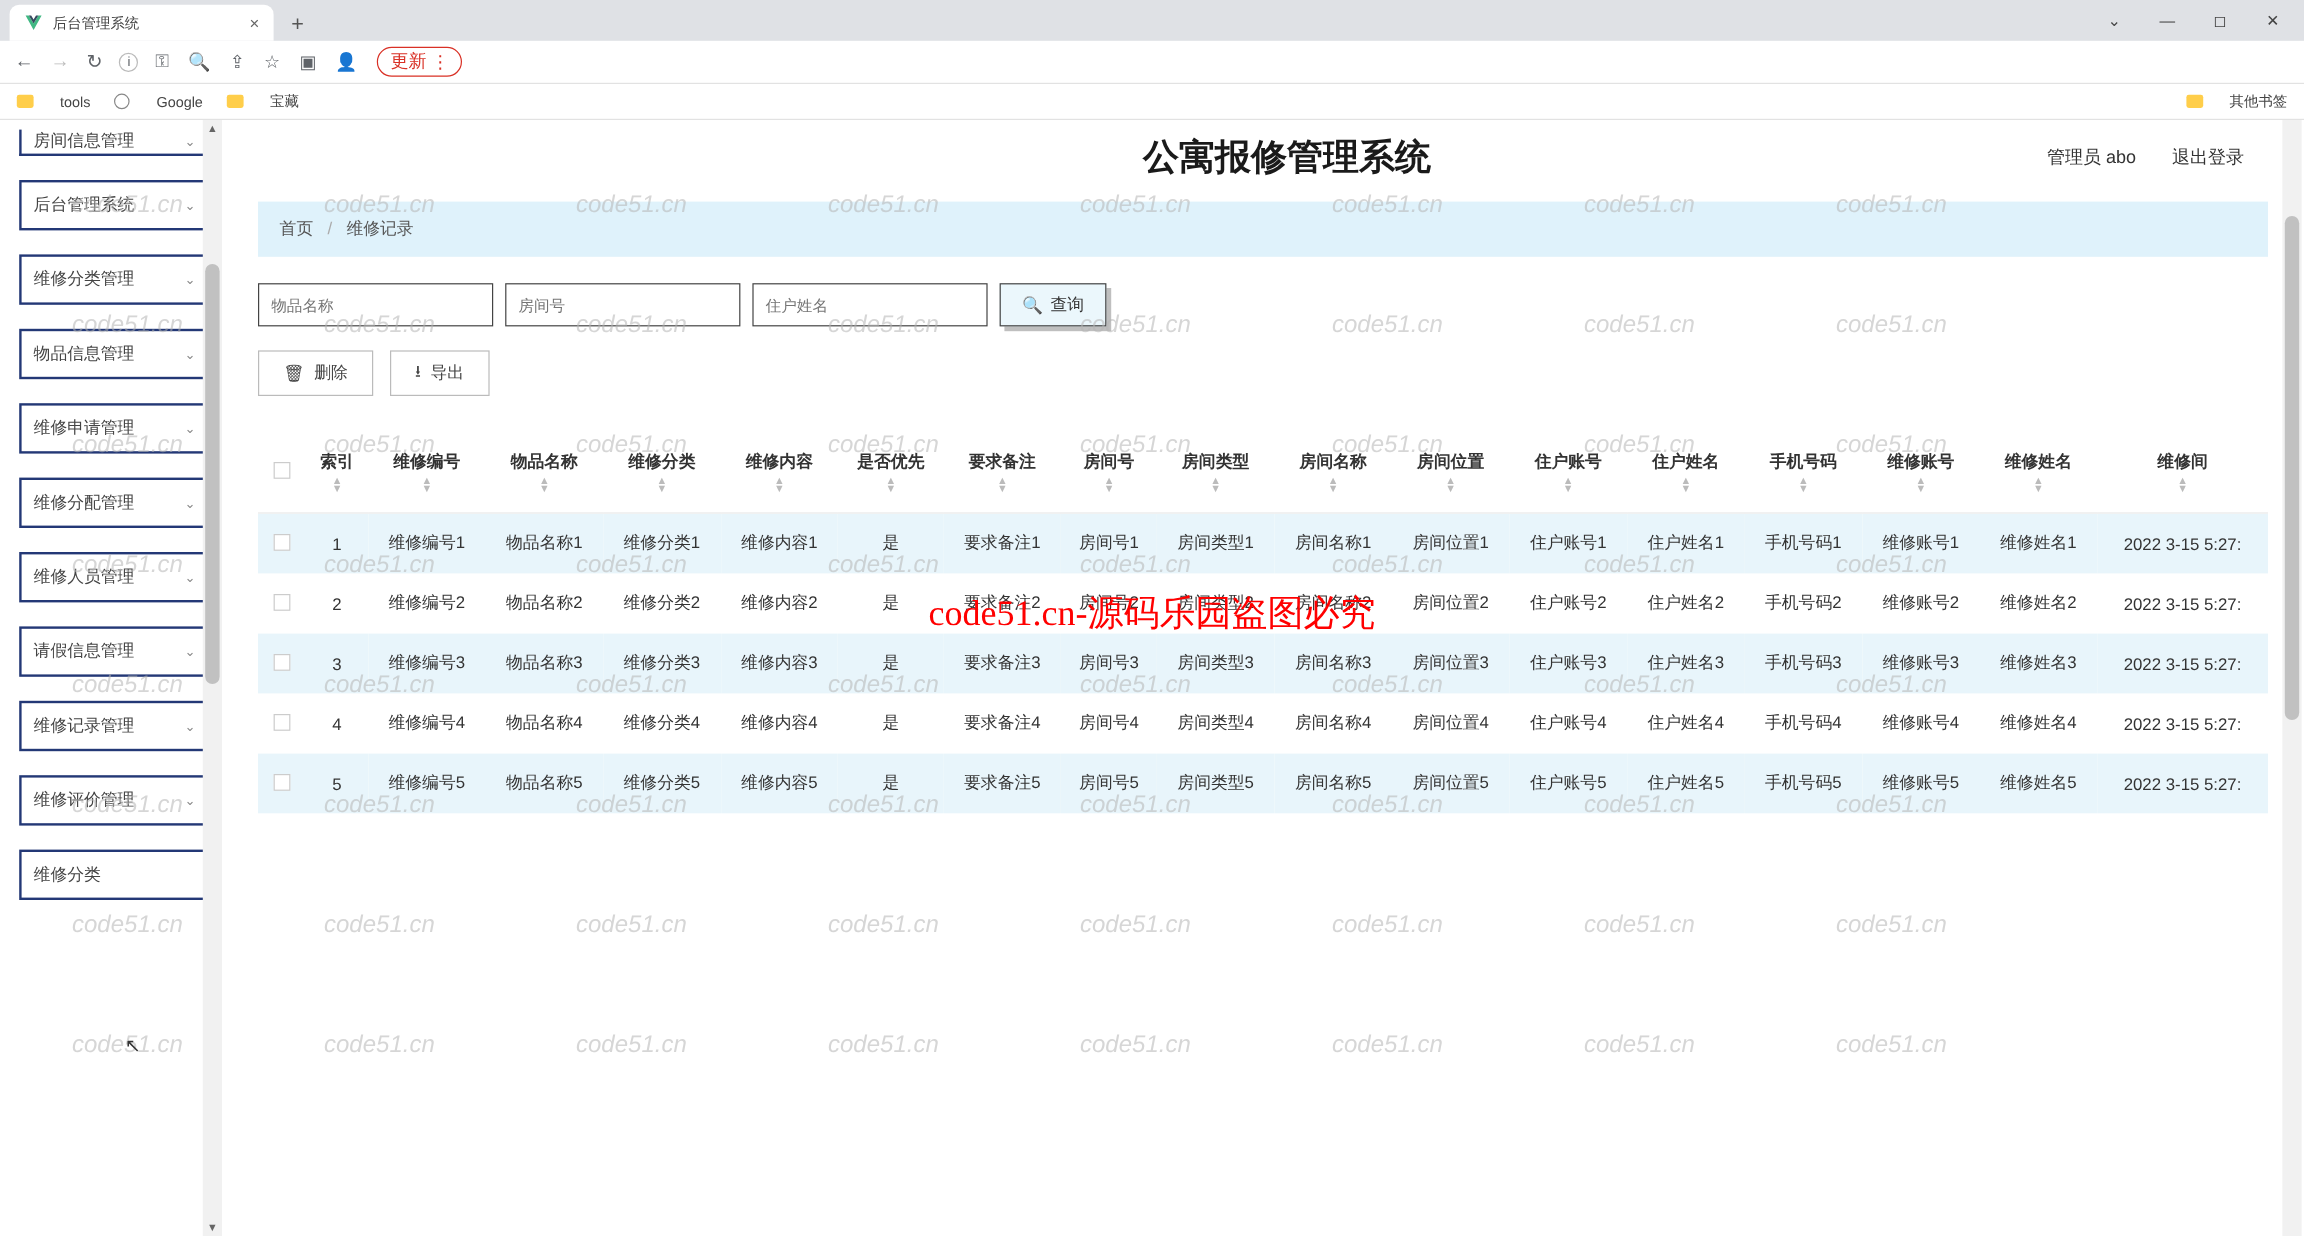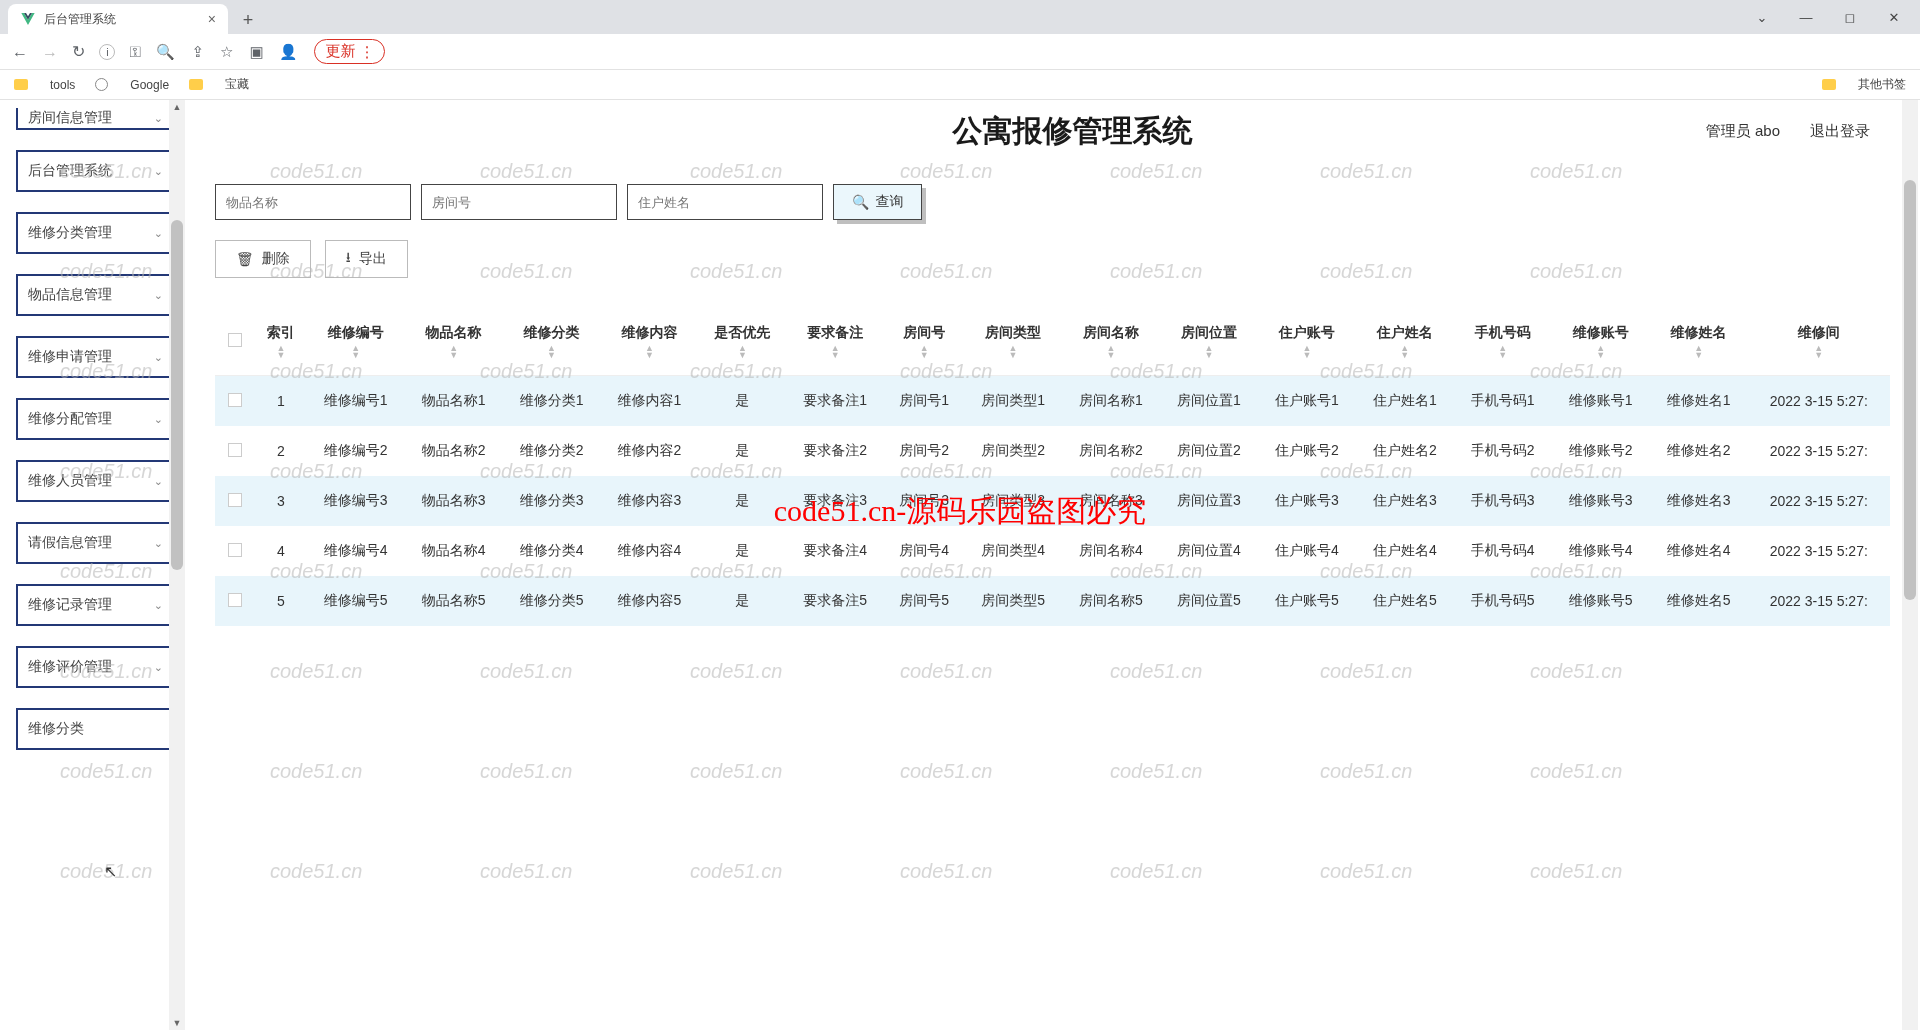--- a/index.html
+++ b/index.html
@@ -254,20 +254,25 @@
 
   <div class="main">
     <div class="app-header">
       <div class="app-title">公寓报修管理系统</div>
       <div class="header-right">
         <span>管理员 abo</span>
         <span>退出登录</span>
       </div>
     </div>
 
+    <div class="breadcrumb">
+      <span>首页</span>
+      <span class="sep">/</span>
+      <span>维修记录</span>
+    </div>
 
     <div class="search-row">
       <input placeholder="物品名称" style="">
       <input placeholder="房间号" style="">
       <input placeholder="住户姓名" style="">
       <div class="search-btn">
         <span>🔍</span>
         <span>查询</span>
       </div>
     </div>

